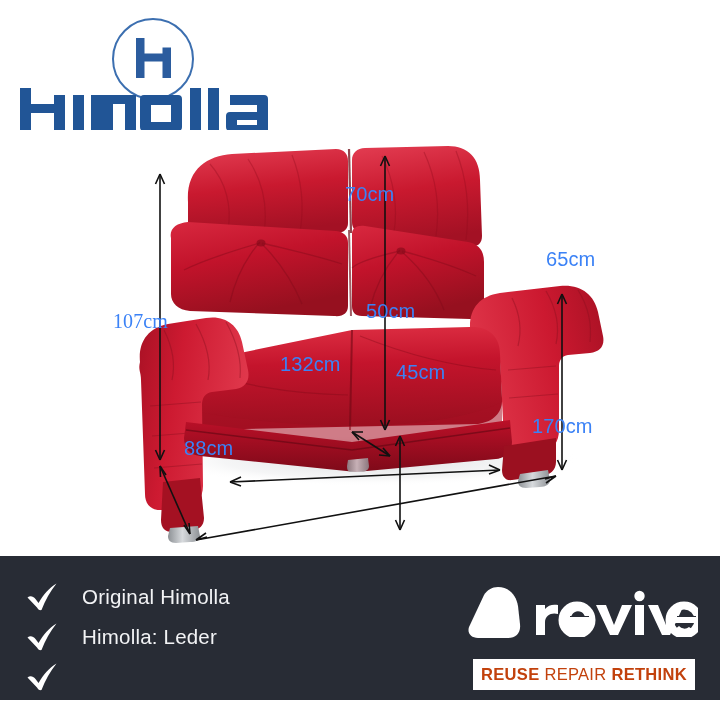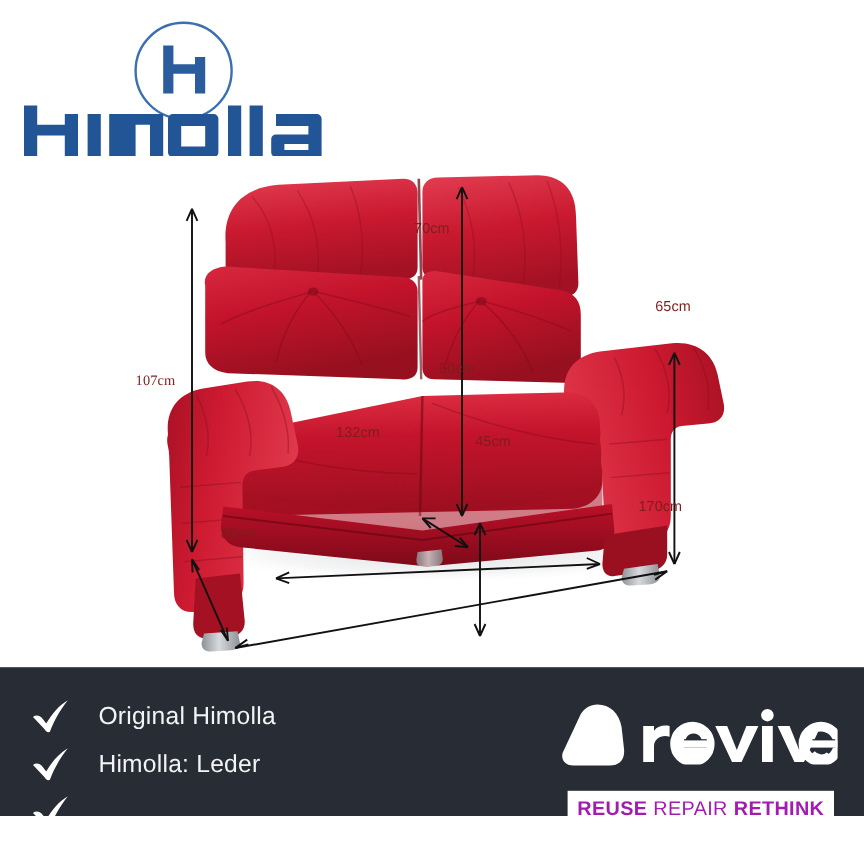--- a/index.html
+++ b/index.html
@@ -59,31 +59,31 @@
     width: 720px; height: 426px;
     background: #ffffff;
     overflow: hidden;
   }
   #sofa-svg { position: absolute; left: 0; top: 0; }
 
   
   .dim-label {
     position: absolute;
     font-family: "Liberation Sans", sans-serif;
-    font-size: 12px;
-    color: #7f1d1d;
+    font-size: 20px;
+    color: #3b82f6;
     white-space: nowrap;
     letter-spacing: 0.1px;
   }
 
   
   #info-bar {
     position: absolute;
     left: 0; top: 556px;
-    width: 720px; height: 124px;
+    width: 720px; height: 144px;
     background: #282c35;
   }
   #feature-list {
     position: absolute;
     left: 26px; top: 24px;
     display: flex;
     flex-direction: column;
     gap: 6px;
   }
   .feature-row {
@@ -126,21 +126,21 @@
   #revive-wordmark svg { display: block; }
   #revive-badge {
     position: absolute;
     left: 7px; top: 79px;
     width: 222px; height: 31px;
     background: #ffffff;
     display: flex;
     align-items: center;
     justify-content: center;
   }
-  .badge-word { font-size: 16.5px; color: #a21caf; letter-spacing: 0.3px; }
+  .badge-word { font-size: 16.5px; color: #c2410c; letter-spacing: 0.3px; }
   .badge-word.b { font-weight: bold; }
   .badge-word.r { font-weight: normal; }
 </style>
 </head>
 <body>
 
 <div id="page">
 
   <div id="brand-logo">
 

